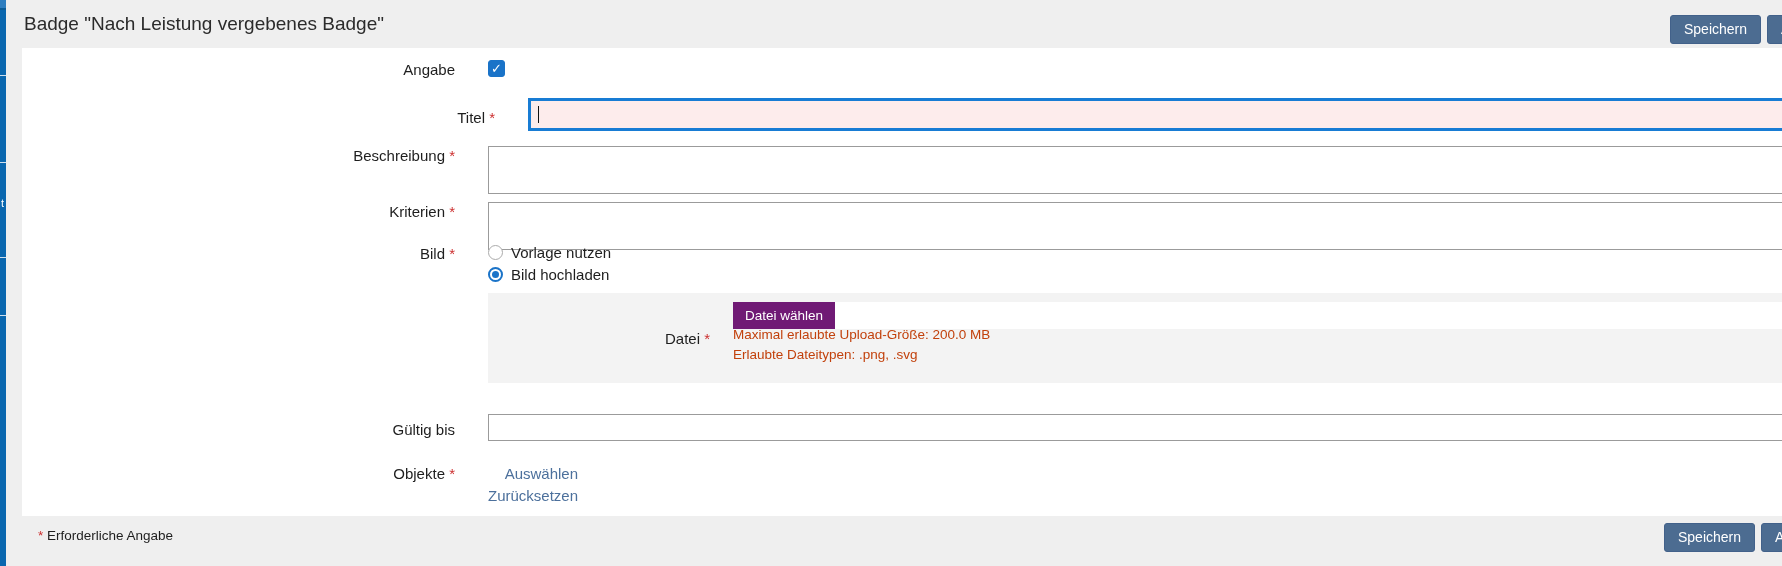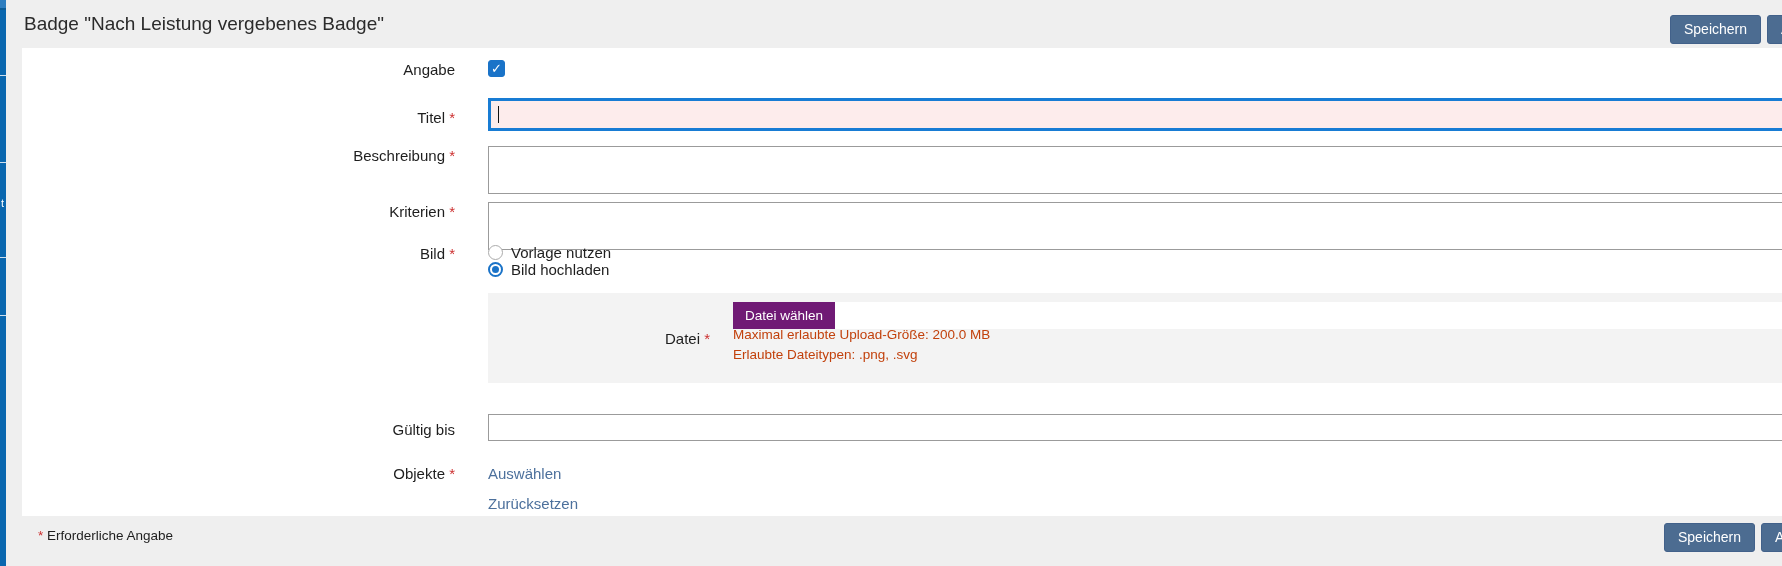--- a/index.html
+++ b/index.html
@@ -43,40 +43,40 @@
   .ctl{ margin-left:33px; flex:1 1 auto; display:flex; }
 
   .row-aktiv{ top:12px; }
   .checkbox{
     width:17px; height:17px; background:#1a73c8; border:1px solid #1a73c8;
     border-radius:3px; color:#ffffff; font-size:13px; line-height:15px;
     text-align:center; font-weight:bold; cursor:pointer;
   }
 
   .row-titel{ top:50px; align-items:center; }
-  .row-titel .lbl{ padding-top:6px; }
+  .row-titel .lbl{ padding-top:6px;margin-left:40px; }
   .input-error{
     height:33px; flex:1 1 auto; background:#fdecec; border:3px solid #187cd4;
     position:relative;
   }
   .caret{
     position:absolute; left:7px; top:5px; width:1px; height:17px; background:#111;
     animation: blink 1.1s steps(1) infinite;
   }
   @keyframes blink { 50% { opacity:0; } }
 
   .row-beschreibung{ top:98px; }
   .row-kriterien{ top:154px; }
   .textarea{
     height:48px; flex:1 1 auto; background:#ffffff; border:1px solid #9b9b9b;
     resize:none; font-family:inherit; font-size:15px; padding:4px 6px;
   }
 
   .row-bild{ top:196px; }
-  .radio-list{ display:flex; flex-direction:column; }
+  .radio-list{ display:flex; flex-direction:column; gap:5px; }
   .radio-line{ display:flex; align-items:center; gap:8px; cursor:pointer; }
   .radio{
     width:15px; height:15px; border-radius:50%; background:#ffffff;
     border:1px solid #ababab; position:relative; flex:0 0 15px;
   }
   .radio.selected{ border:2px solid #1a73c8; }
   .radio.selected::after{
     content:""; position:absolute; left:2px; top:2px; width:7px; height:7px;
     border-radius:50%; background:#1a73c8;
   }
@@ -96,21 +96,21 @@
   .file-info{ position:absolute; left:245px; top:32px; font-size:13.5px; color:#c2410c; line-height:19.5px; }
 
   .row-gueltig{ top:366px; align-items:center; }
   .row-gueltig .lbl{ padding-top:4px; }
   .input-plain{
     height:27px; flex:1 1 auto; background:#ffffff; border:1px solid #9b9b9b;
     font-family:inherit; font-size:15px; padding:2px 6px;
   }
 
   .row-objekte{ top:416px; }
-  .link-list{ display:flex; flex-direction:column; gap:11px; }
+  .link-list{ display:flex; flex-direction:column; gap:3px;text-align:right; }
   .link{ color:#4c709c; font-size:15px; text-decoration:none; cursor:pointer; line-height:19px; }
 
   
   .footerbar{ position:absolute; left:0; right:0; top:516px; height:64px; background:#efefef; }
   .footer-note{ position:absolute; left:38px; top:12px; font-size:13.5px; color:#1e1e1e; }
   .footer-note .req{ color:#cc2f2f; }
 </style>
 </head>
 <body>
 

